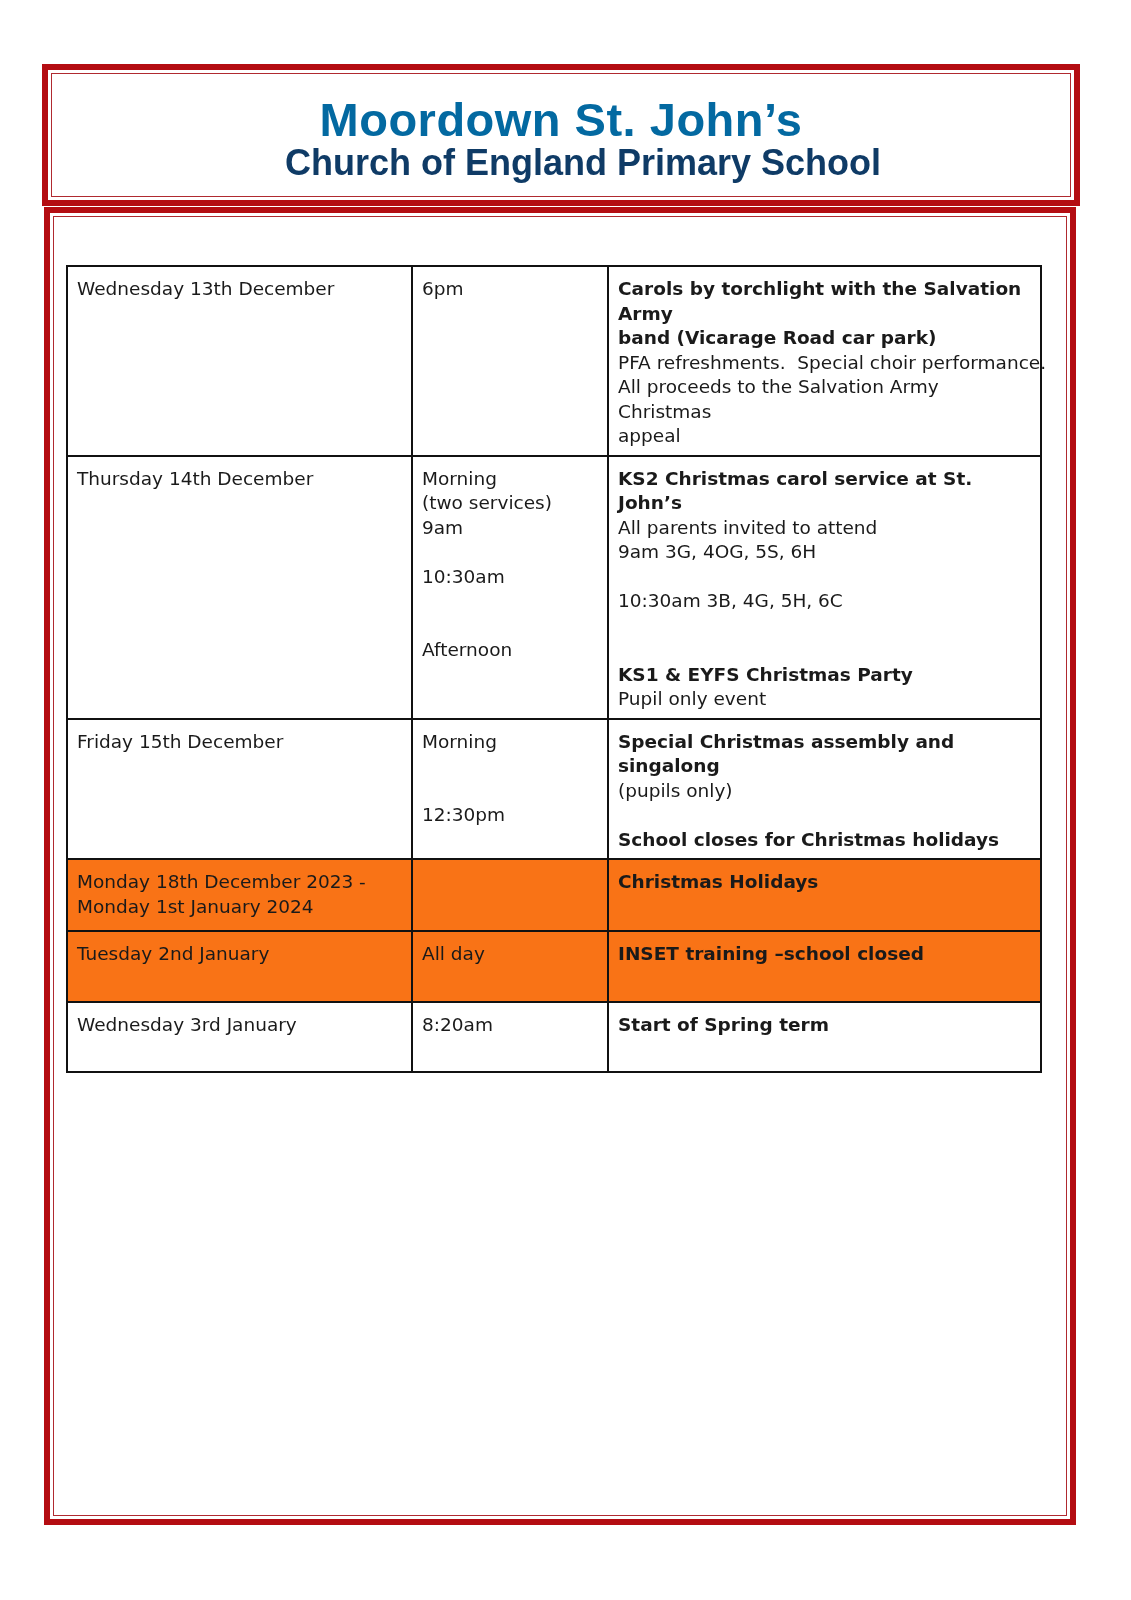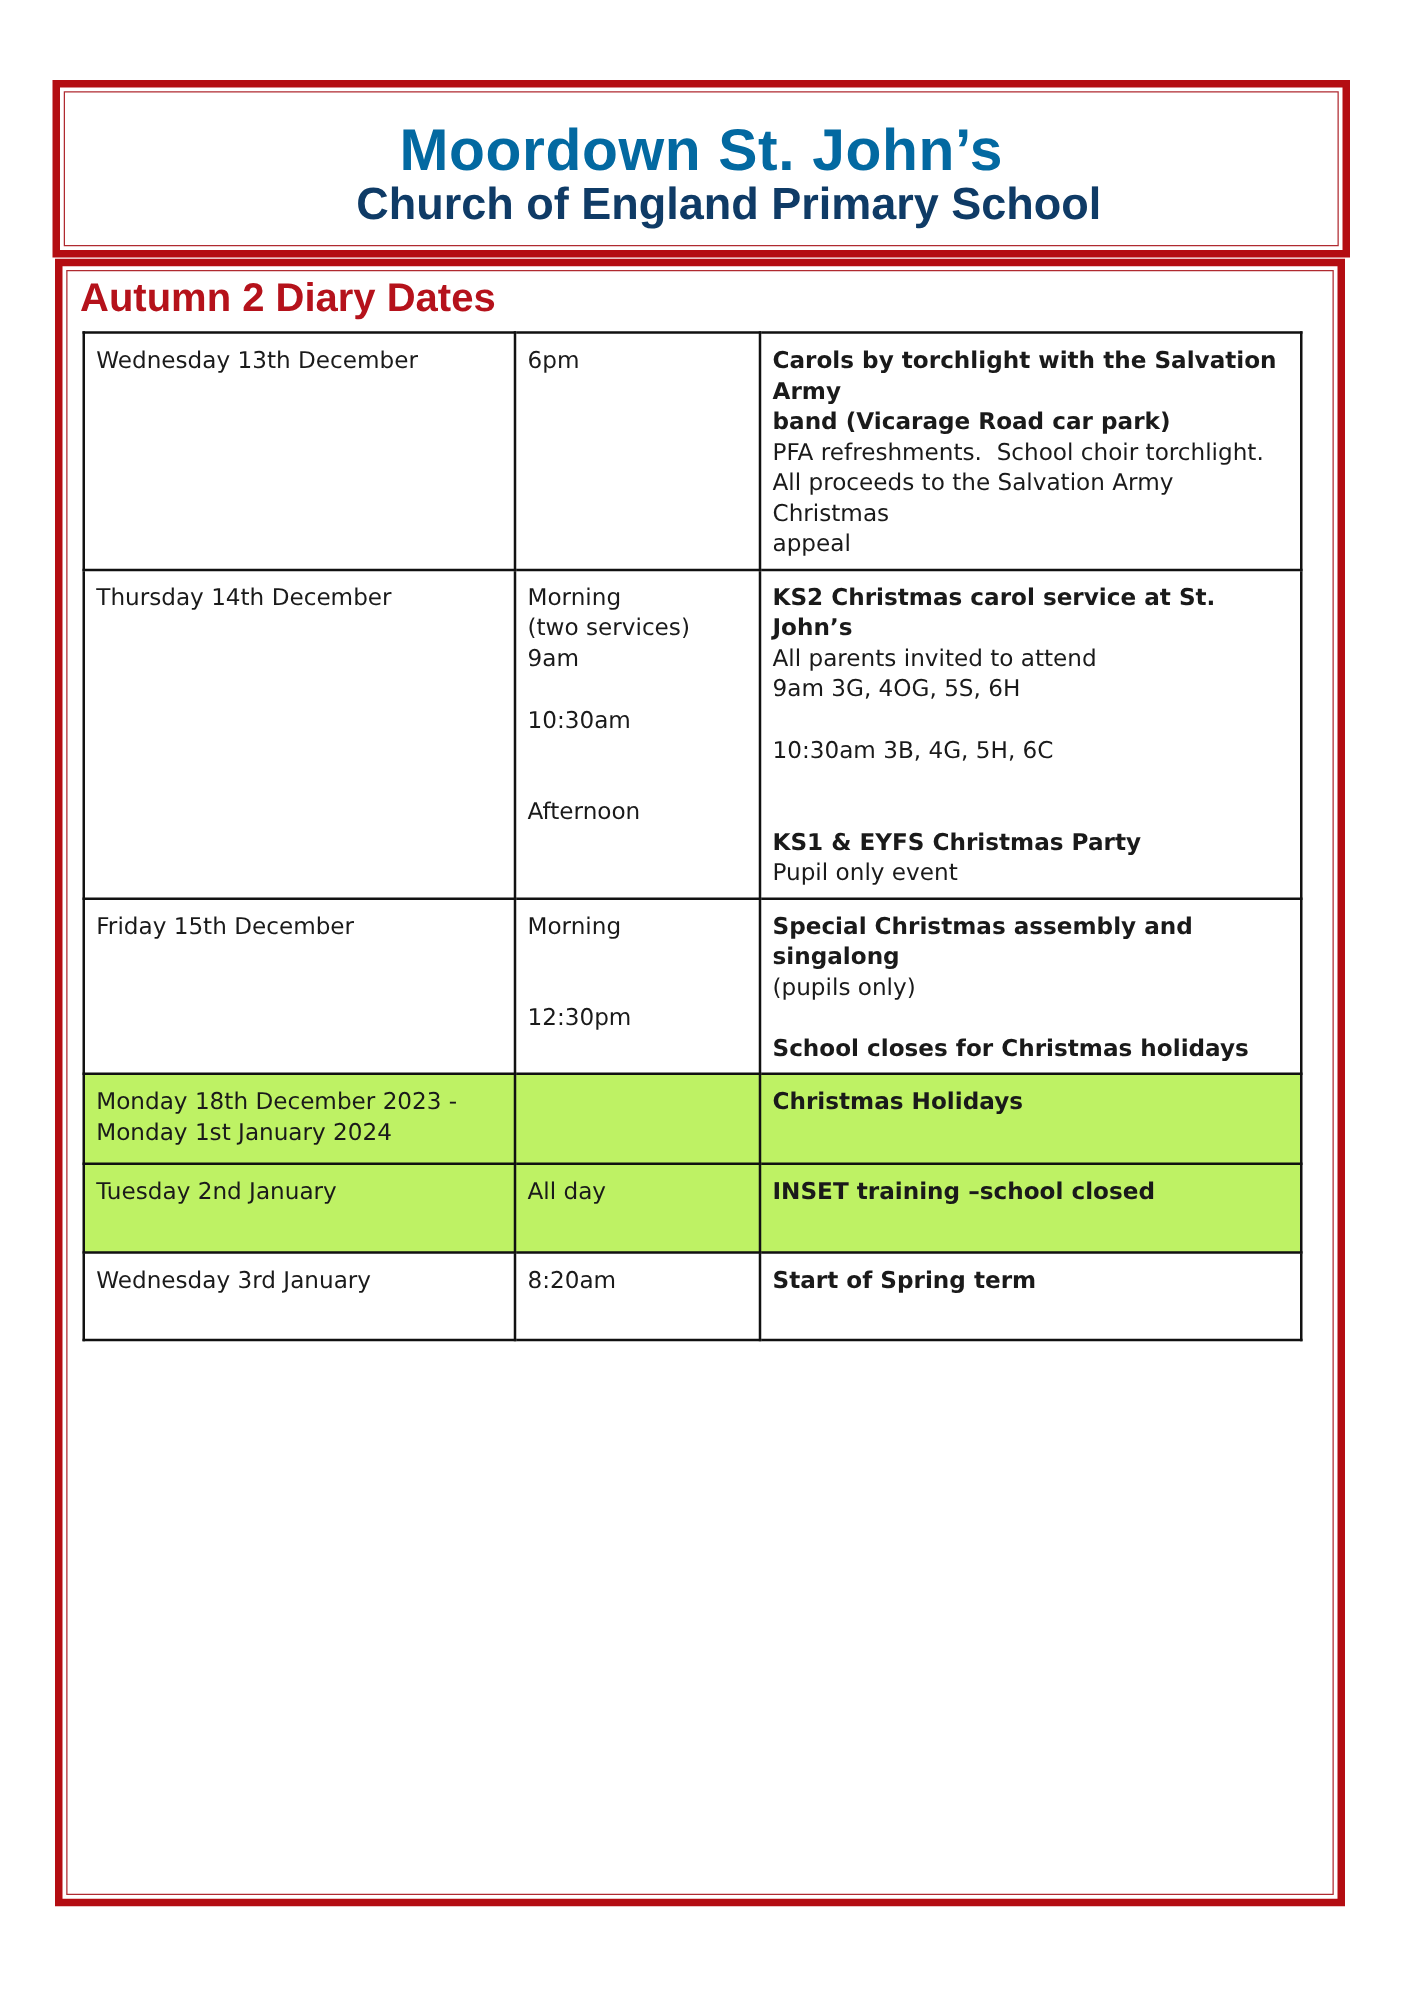--- a/index.html
+++ b/index.html
@@ -24,38 +24,37 @@
                    font-family:"Liberation Sans", sans-serif; font-weight:bold;
                    color:#b5121b; font-size:32px; line-height:42px; }
 
   table.diary { position:absolute; left:66px; top:265px; width:974px;
                 border-collapse:collapse; table-layout:fixed; }
   table.diary td { border:2.5px solid #111; vertical-align:top; padding:10px 9px 6px 9px;
                    font-size:18.5px; line-height:24.5px; color:#1a1a1a; }
   table.diary col.c1 { width:345px; }
   table.diary col.c2 { width:196px; }
   table.diary col.c3 { width:433px; }
-  tr.shaded td { background:#bef264;margin-top:12px; }
+  tr.shaded td { background:#f97316;margin-top:12px; }
   .b { font-weight:bold; }
   .line { display:block; min-height:24.5px; }
   .gap { display:block; height:24.5px; }
   .gap2 { display:block; height:49px; }
 </style>
 </head>
 <body>
 
 <div class="frame" id="header-frame">
   <div class="inner"></div>
   <div class="school-name">Moordown St. John’s</div>
   <div class="school-sub">Church of England Primary School</div>
 </div>
 
 <div class="frame" id="main-frame">
   <div class="inner"></div>
-  <div class="section-title">Autumn 2 Diary Dates</div>
 </div>
 
 <table class="diary">
   <colgroup>
       <col class="c1">
       <col class="c2">
       <col class="c3">
     </colgroup>
 
   <tbody>
@@ -64,21 +63,21 @@
   <tr style="height:143px;">
     <td>
       <span class="line">Wednesday 13th December</span>
     </td>
     <td>
       <span class="line">6pm</span>
     </td>
     <td>
       <span class="line b">Carols by torchlight with the Salvation Army</span>
       <span class="line b">band (Vicarage Road car park)</span>
-      <span class="line" style="white-space:pre;">PFA refreshments.  School choir torchlight.</span>
+      <span class="line" style="white-space:pre;">PFA refreshments.  Special choir performance.</span>
       <span class="line">All proceeds to the Salvation Army Christmas</span>
       <span class="line">appeal</span>
     </td>
   </tr>
 
   <tr style="height:241px;">
     <td>
       <span class="line">Thursday 14th December</span>
     </td>
     <td>

